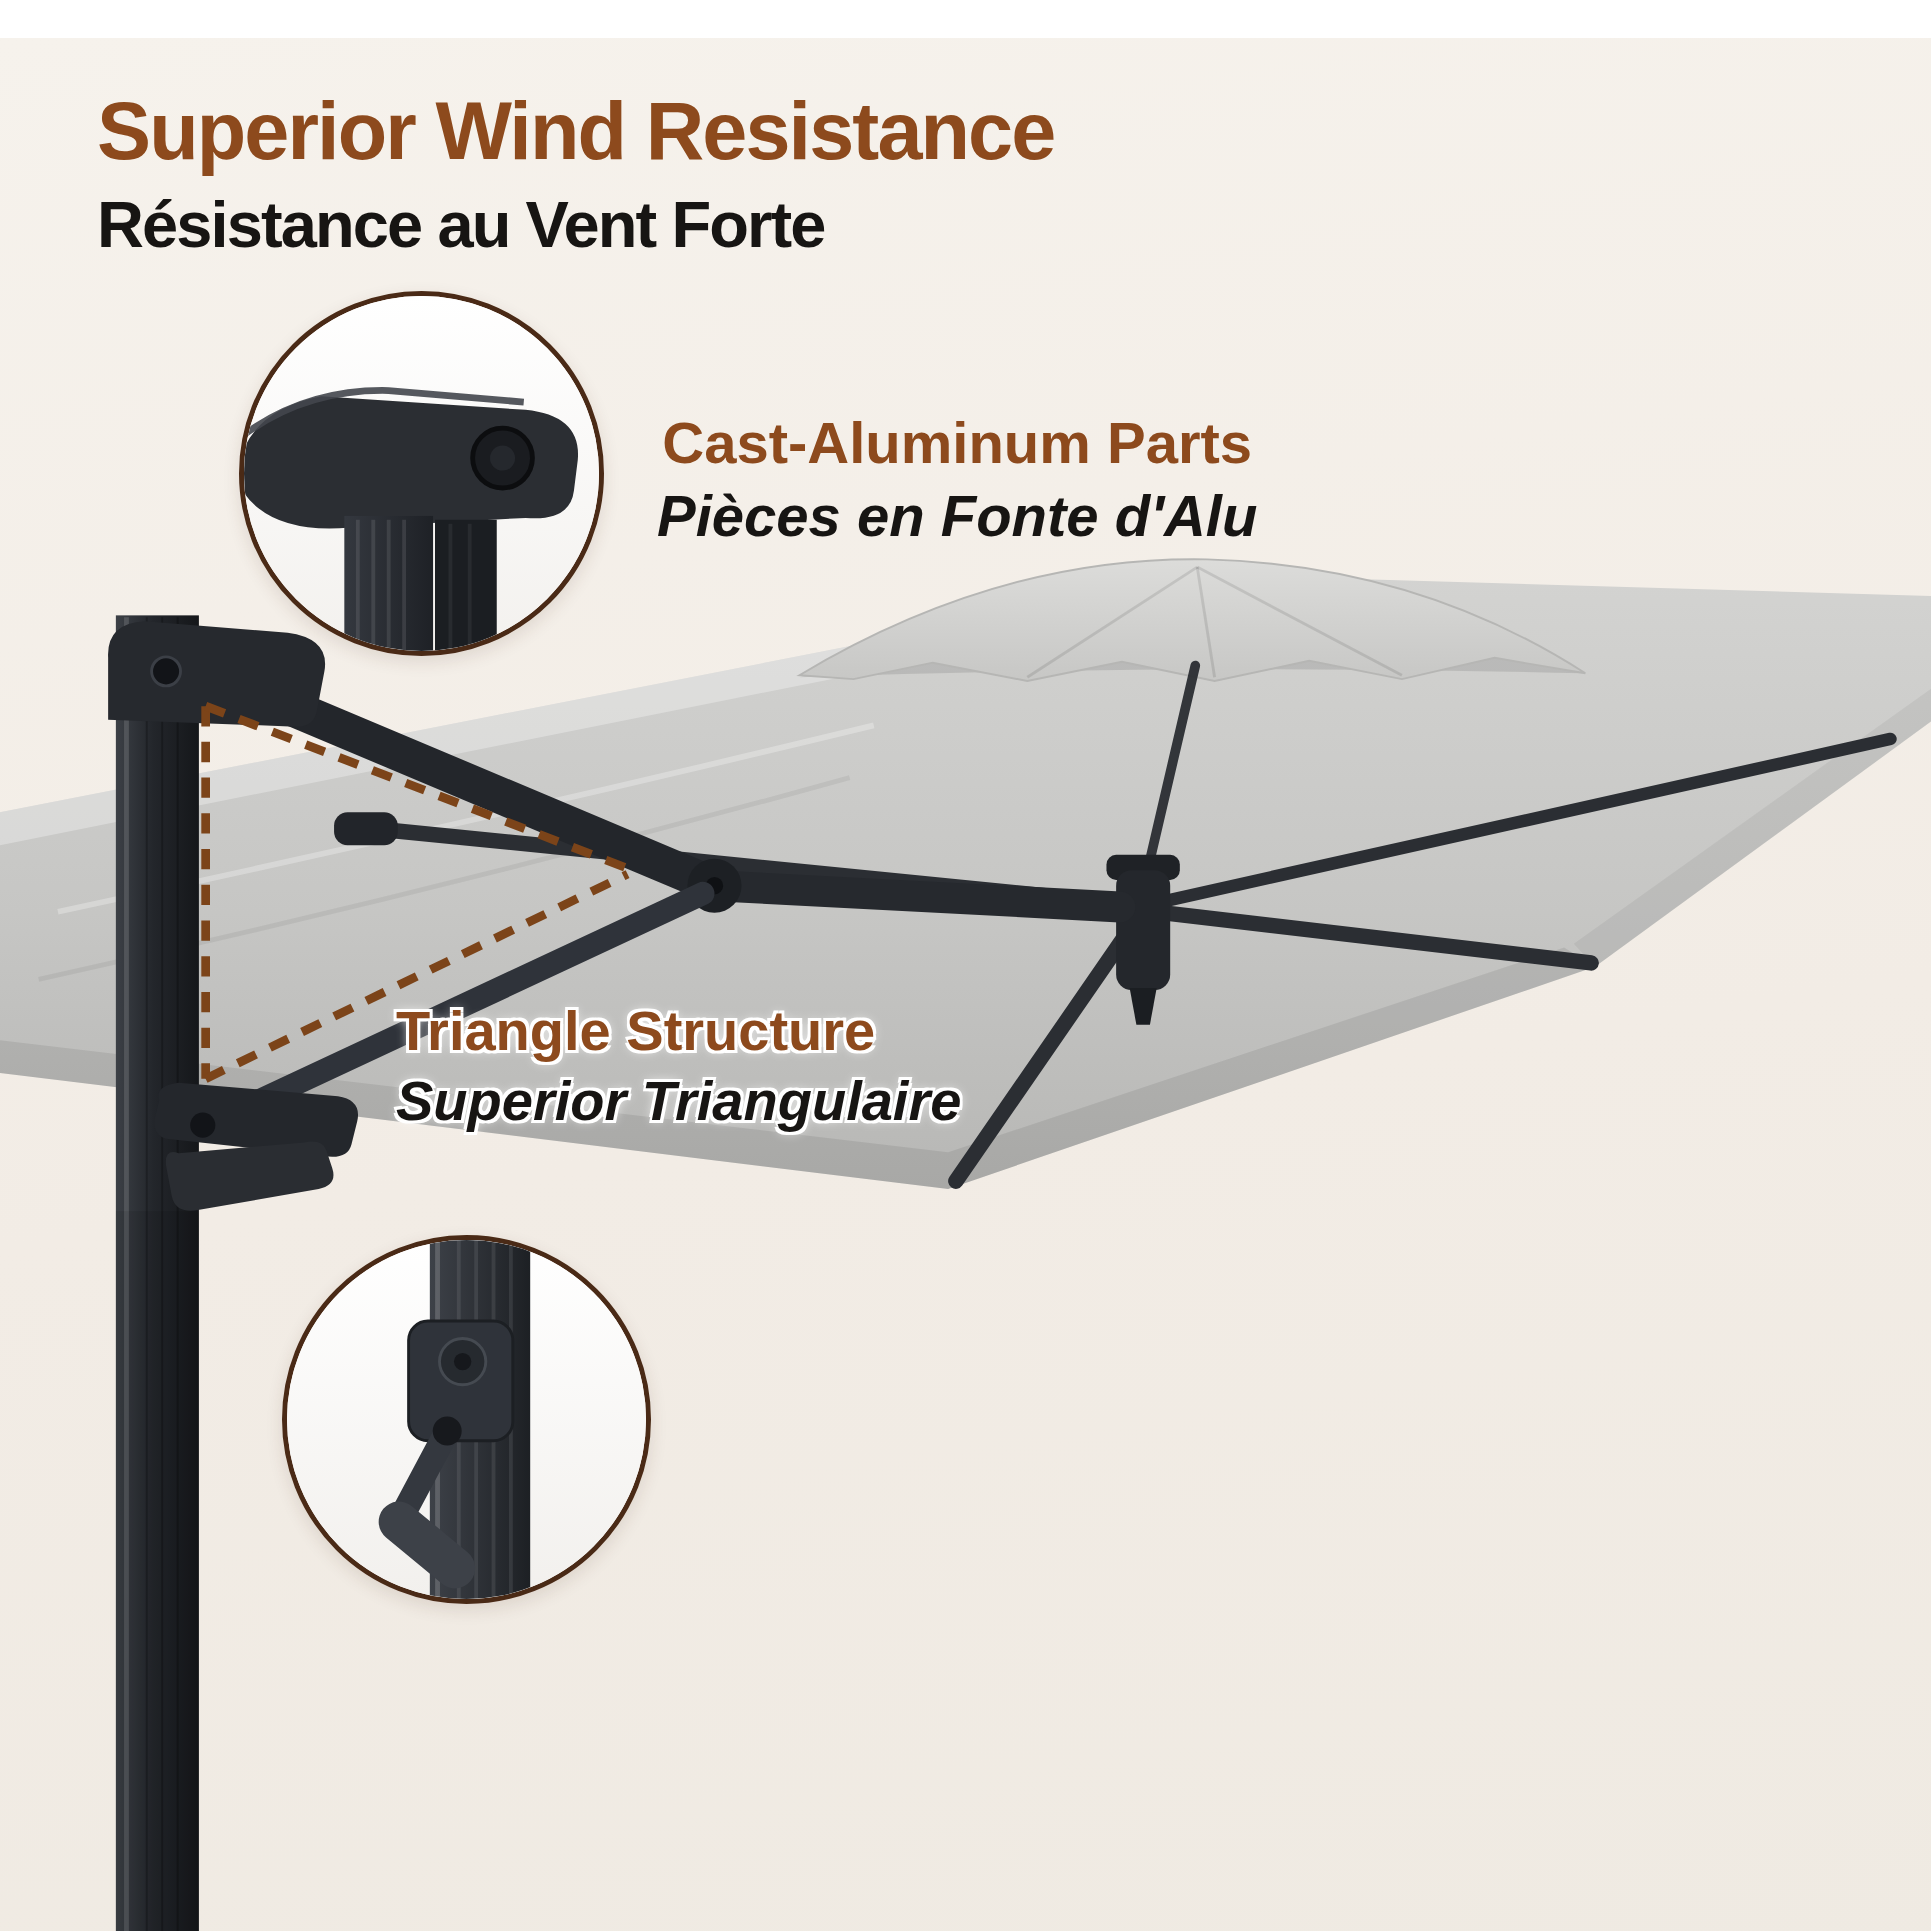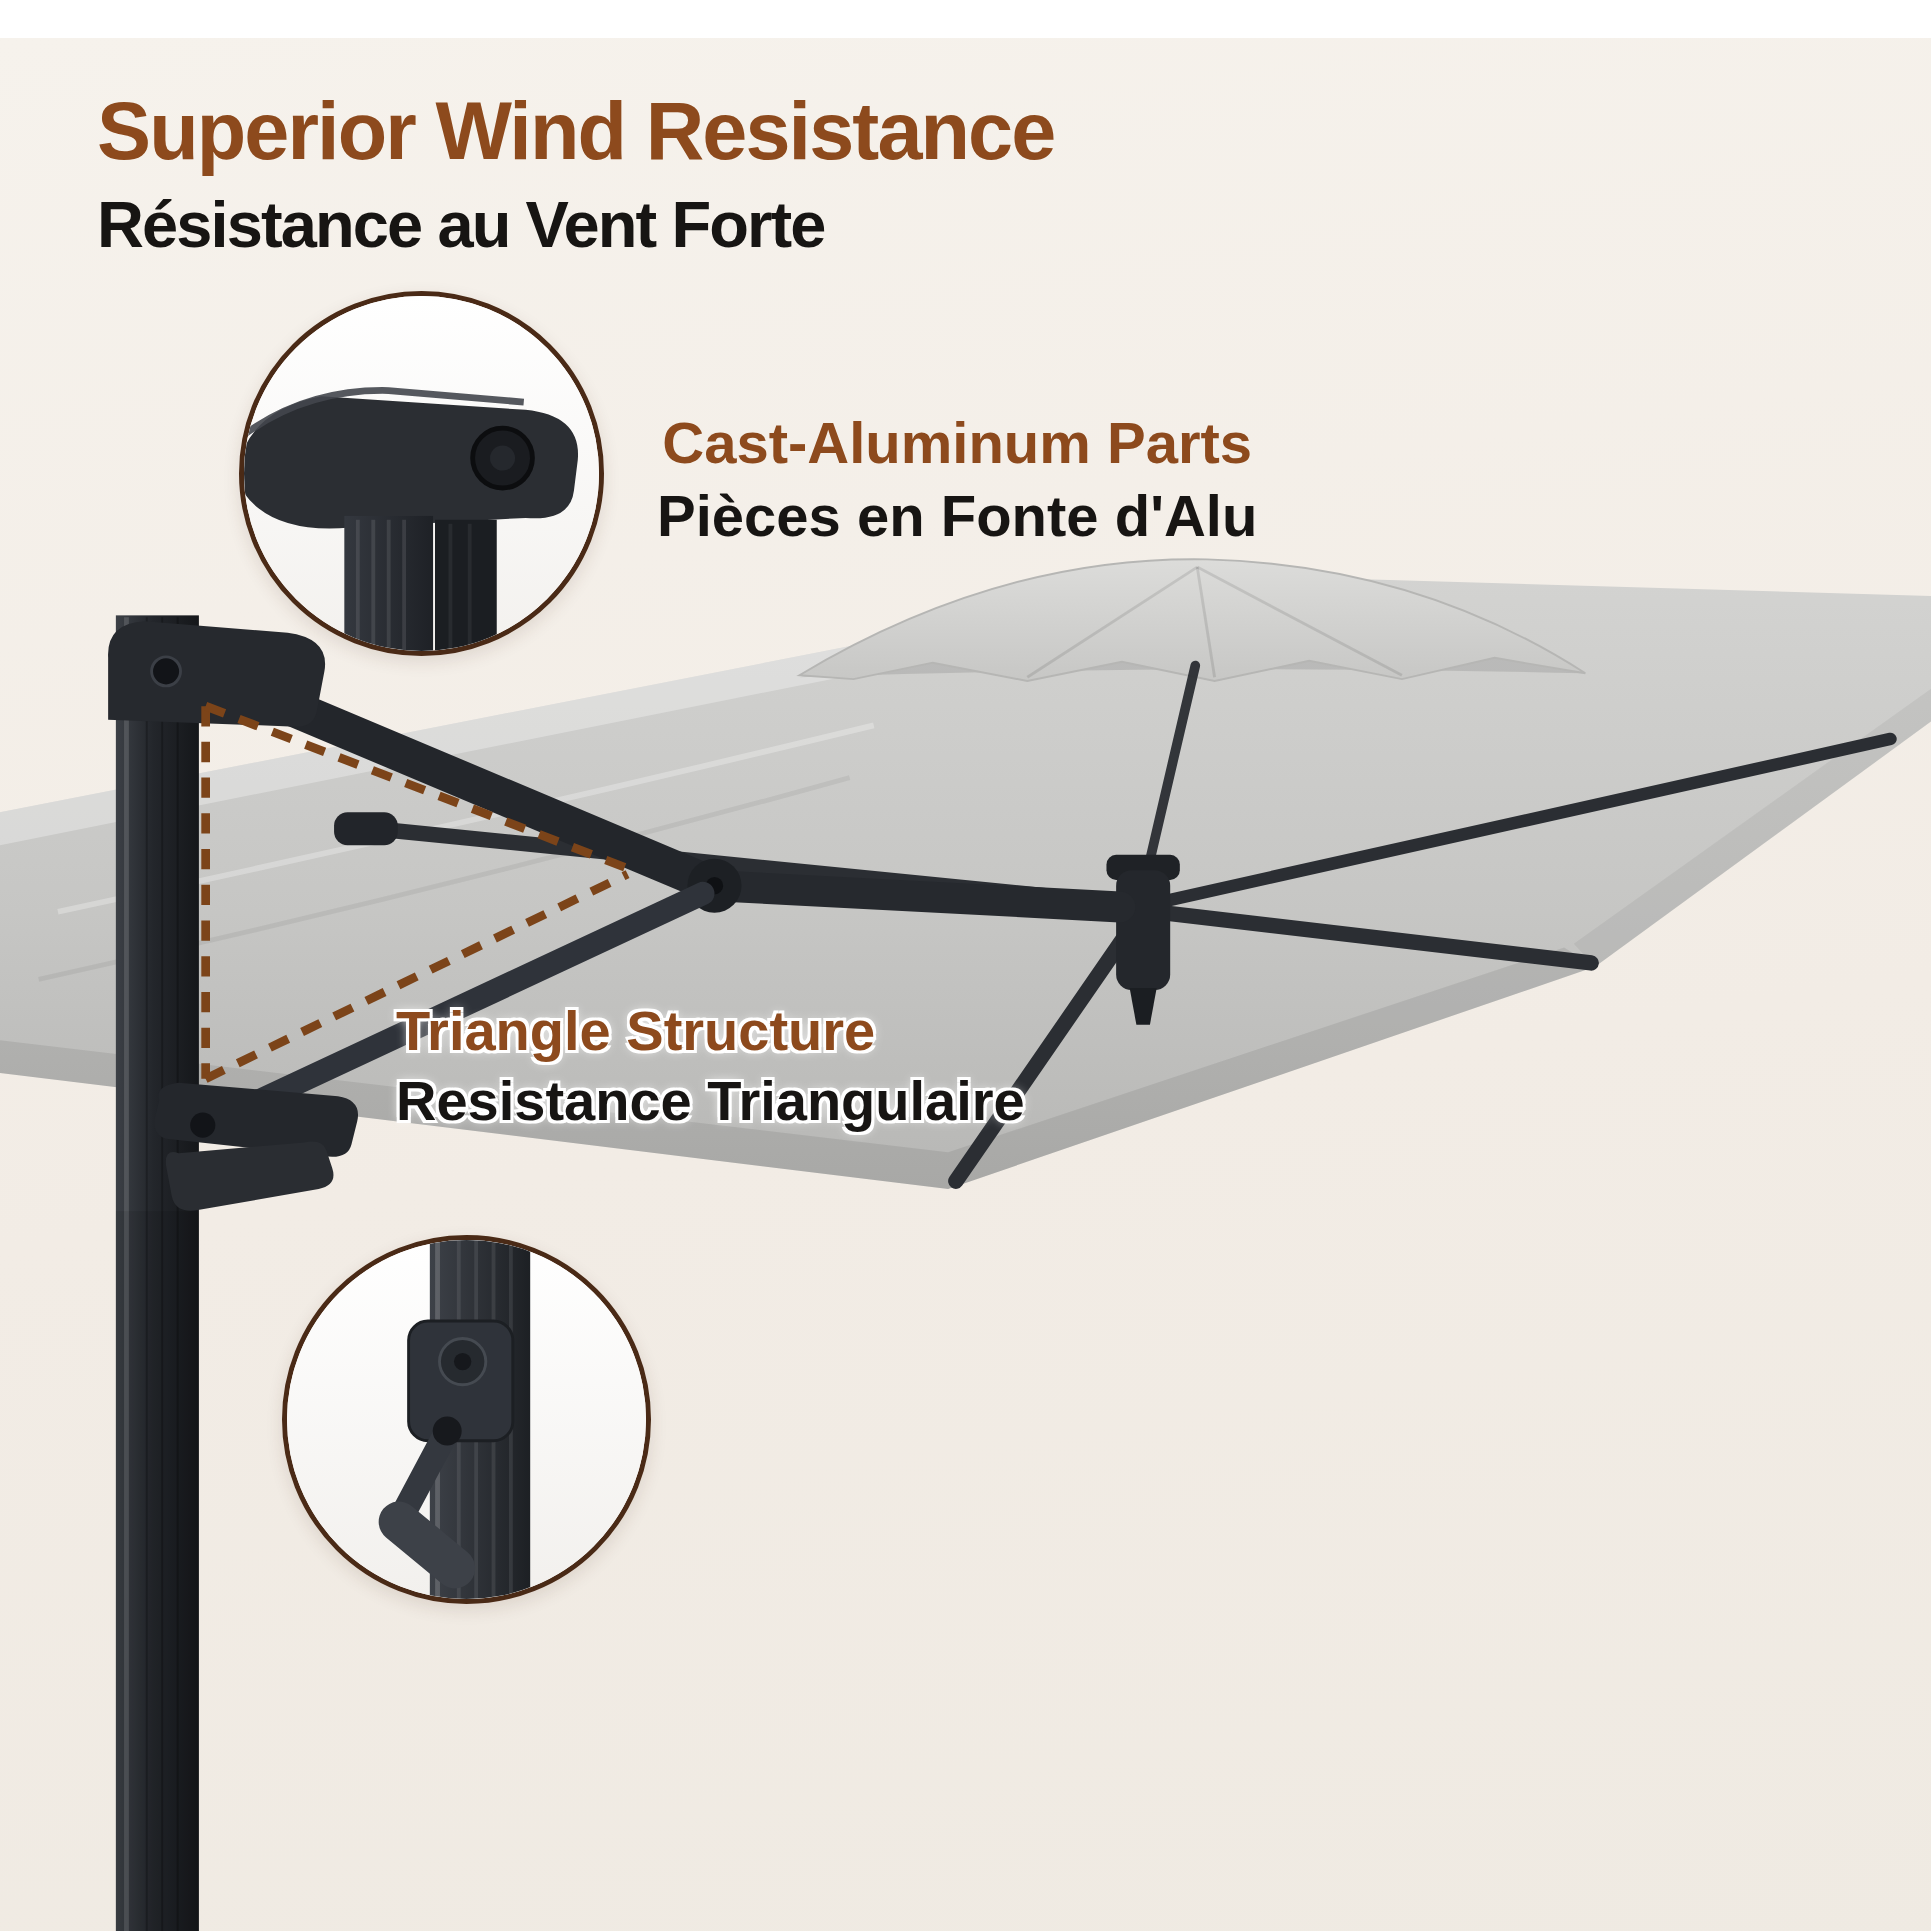--- a/index.html
+++ b/index.html
@@ -7,21 +7,21 @@
   .stage{
     position:relative;width:1931px;height:1931px;overflow:hidden;
     background:linear-gradient(172deg,var(--bg-top,#f6f2ec) 0%,var(--bg-mid,#f2ece5) 55%,var(--bg-bottom,#efeae2) 100%);
     margin-top:38px;
   }
   .hero-svg{position:absolute;left:0;top:0;}
   .headline{position:absolute;left:97px;top:41px;}
   .headline .en{font-size:81px;font-weight:700;letter-spacing:-1.9px;line-height:1.3;color:var(--accent,#8d4a1d);}
   .headline .fr{font-size:65px;font-weight:700;letter-spacing:-1.9px;line-height:1.25;color:var(--ink,#171513);}
   .callout-label .en{font-size:58px;font-weight:700;line-height:1.25;color:var(--accent,#8d4a1d);}
-  .callout-label .fr{font-size:58px;font-weight:700;line-height:1.25;color:var(--ink,#171513);}
+  .callout-label .fr{font-size:58px;font-weight:700;line-height:1.25;color:var(--ink,#171513);font-style:italic;}
   .callout-label{position:absolute;text-align:center;}
   .label-cast{left:657px;top:369px;}
   .label-crank{left:666px;top:1255px;}
   .label-triangle{
     left:396px;top:958px;width:763px;text-align:left;
   }
   .label-triangle .en,.label-triangle .fr{
     font-size:56px;
     text-shadow:-2.9px -2.9px 0 #fff,2.9px -2.9px 0 #fff,-2.9px 2.9px 0 #fff,2.9px 2.9px 0 #fff,0 0 11.6px #fff;
   }
@@ -162,21 +162,21 @@
     </svg>
   </div>
 
   <div class="callout-label label-cast">
     <div class="en">Cast-Aluminum Parts</div>
     <div class="fr">Pièces en Fonte d'Alu</div>
   </div>
 
   <div class="callout-label label-triangle">
     <div class="en">Triangle Structure</div>
-    <div class="fr">Resistance Triangulaire</div>
+    <div class="fr">Superior Triangulaire</div>
   </div>
 
   <div class="callout-circle circle-crank">
     <svg viewBox="0 0 372 372">
       <defs>
         <linearGradient id="c2bg" x1="0" y1="0" x2="0" y2="1">
           <stop offset="0" stop-color="#ffffff"></stop>
             <stop offset="1" stop-color="#f2f0ed"></stop>
         </linearGradient>
         <linearGradient id="c2pole" x1="0" y1="0" x2="1" y2="0">

